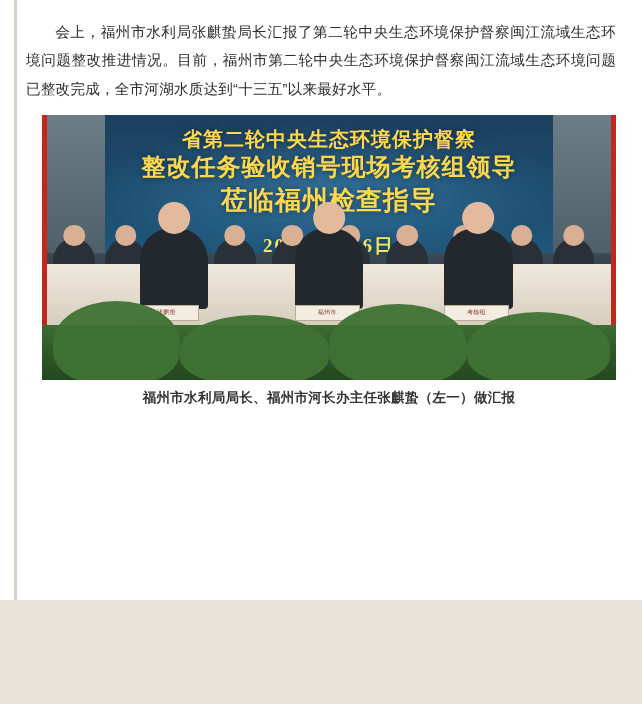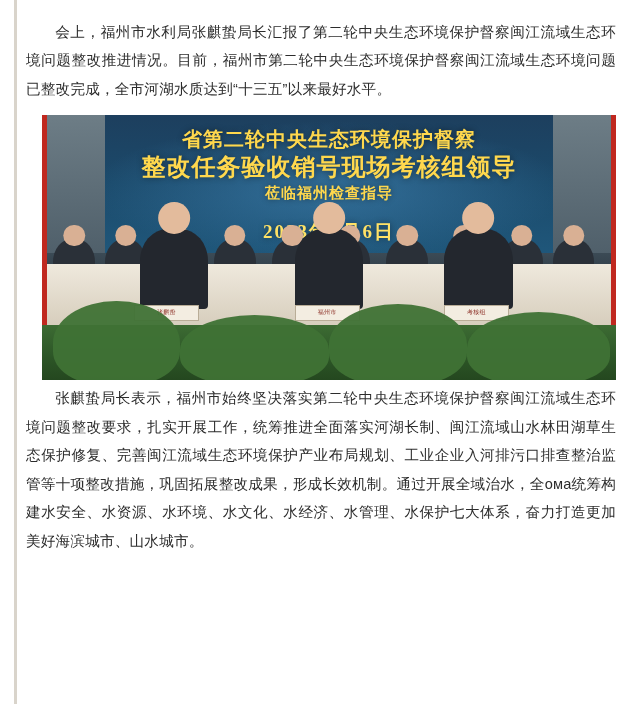--- a/index.html
+++ b/index.html
@@ -9,21 +9,21 @@
   body {
     width: 642px;
     height: 704px;
     background: #e8e4dc;
     font-family: "Liberation Sans", sans-serif;
     overflow: hidden;
   }
   .page {
     position: relative;
     width: 642px;
-    height: 704px;
+    height: 600px;
     background: #ffffff;
     box-sizing: border-box;
     padding: 18px 26px 10px 26px;
   }
   
   .page::before {
     content: "";
     position: absolute;
     left: 14px;
     top: 0;
@@ -98,21 +98,21 @@
     z-index: 3;
   }
   .banner-line {
     display: block;
     font-size: 20px;
     line-height: 1.32;
     letter-spacing: 1px;
     white-space: nowrap;
   }
   .banner-line.l2 { font-size: 24px; }
-  .banner-line.l3 { font-size: 15px; text-align: center; }
+  .banner-line.l3 { font-size: 26px; text-align: center; }
   .banner-date {
     display: block;
     margin-top: 9px;
     font-size: 19px;
     color: #ffe266;
     letter-spacing: 2px;
   }
   .room-wall {
     position: absolute;
     left: 0; right: 0;
@@ -310,18 +310,18 @@
           <div class="nameplate" style="left:70%">考核组</div>
 
           <div class="foreground-plant">
             <div class="plant-blob" style="left:2%;  width:22%; height:150%;"></div>
             <div class="plant-blob" style="left:24%; width:26%; height:125%;"></div>
             <div class="plant-blob" style="left:50%; width:24%; height:145%;"></div>
             <div class="plant-blob" style="left:74%; width:25%; height:130%;"></div>
           </div>
         </div>
       </div>
+      <div class="caption">福州市水利局局长、福州市河长办主任张麒蛰（左一）做汇报</div>
     </div>
 
-    <p class="para">张麒蛰局长表示，福州市始终坚决落实第二轮中央生态环境保护督察闽江流域生态环境问题整改要求，扎实开展工作，统筹推进全面落实河湖长制、闽江流域山水林田湖草生态保护修复、完善闽江流域生态环境保护产业布局规划、工业企业入河排污口排查整治监管等十项整改措施，巩固拓展整改成果，形成长效机制。通过开展全域治水，全ома统筹构建水安全、水资源、水环境、水文化、水经济、水管理、水保护七大体系，奋力打造更加美好海滨城市、山水城市。</p>
 
   </div>
 </div>
 
 </body></html>

